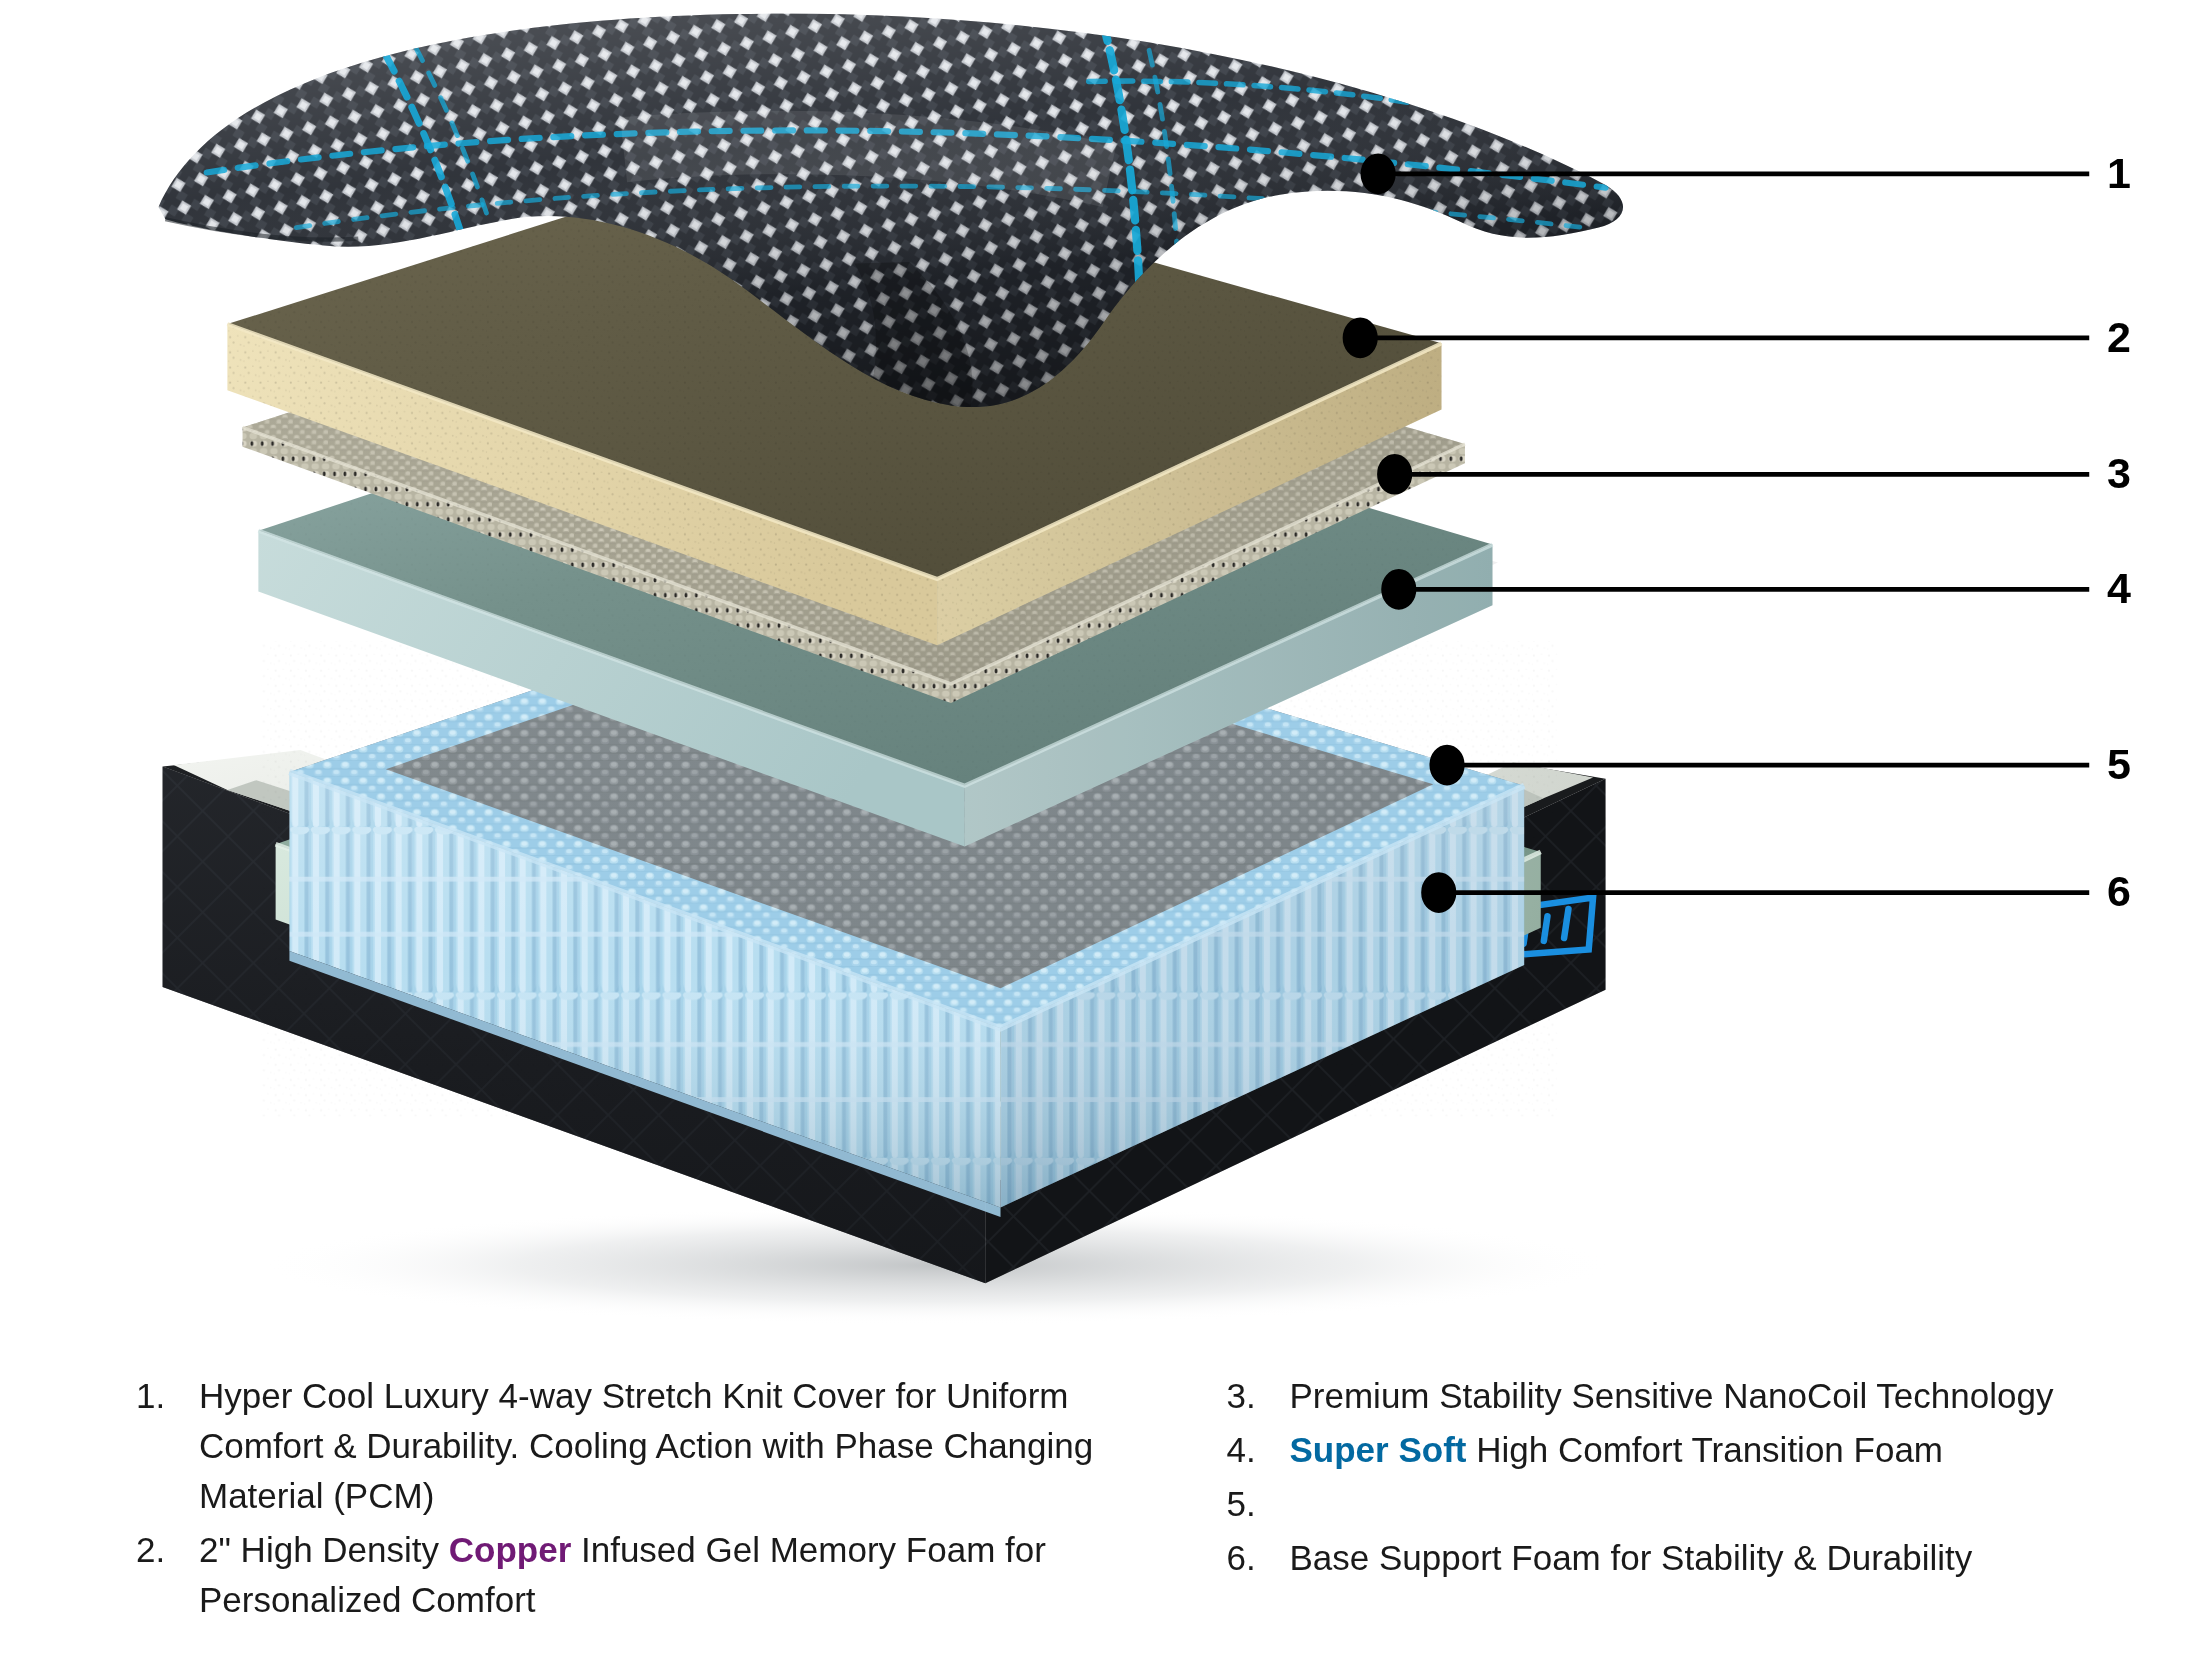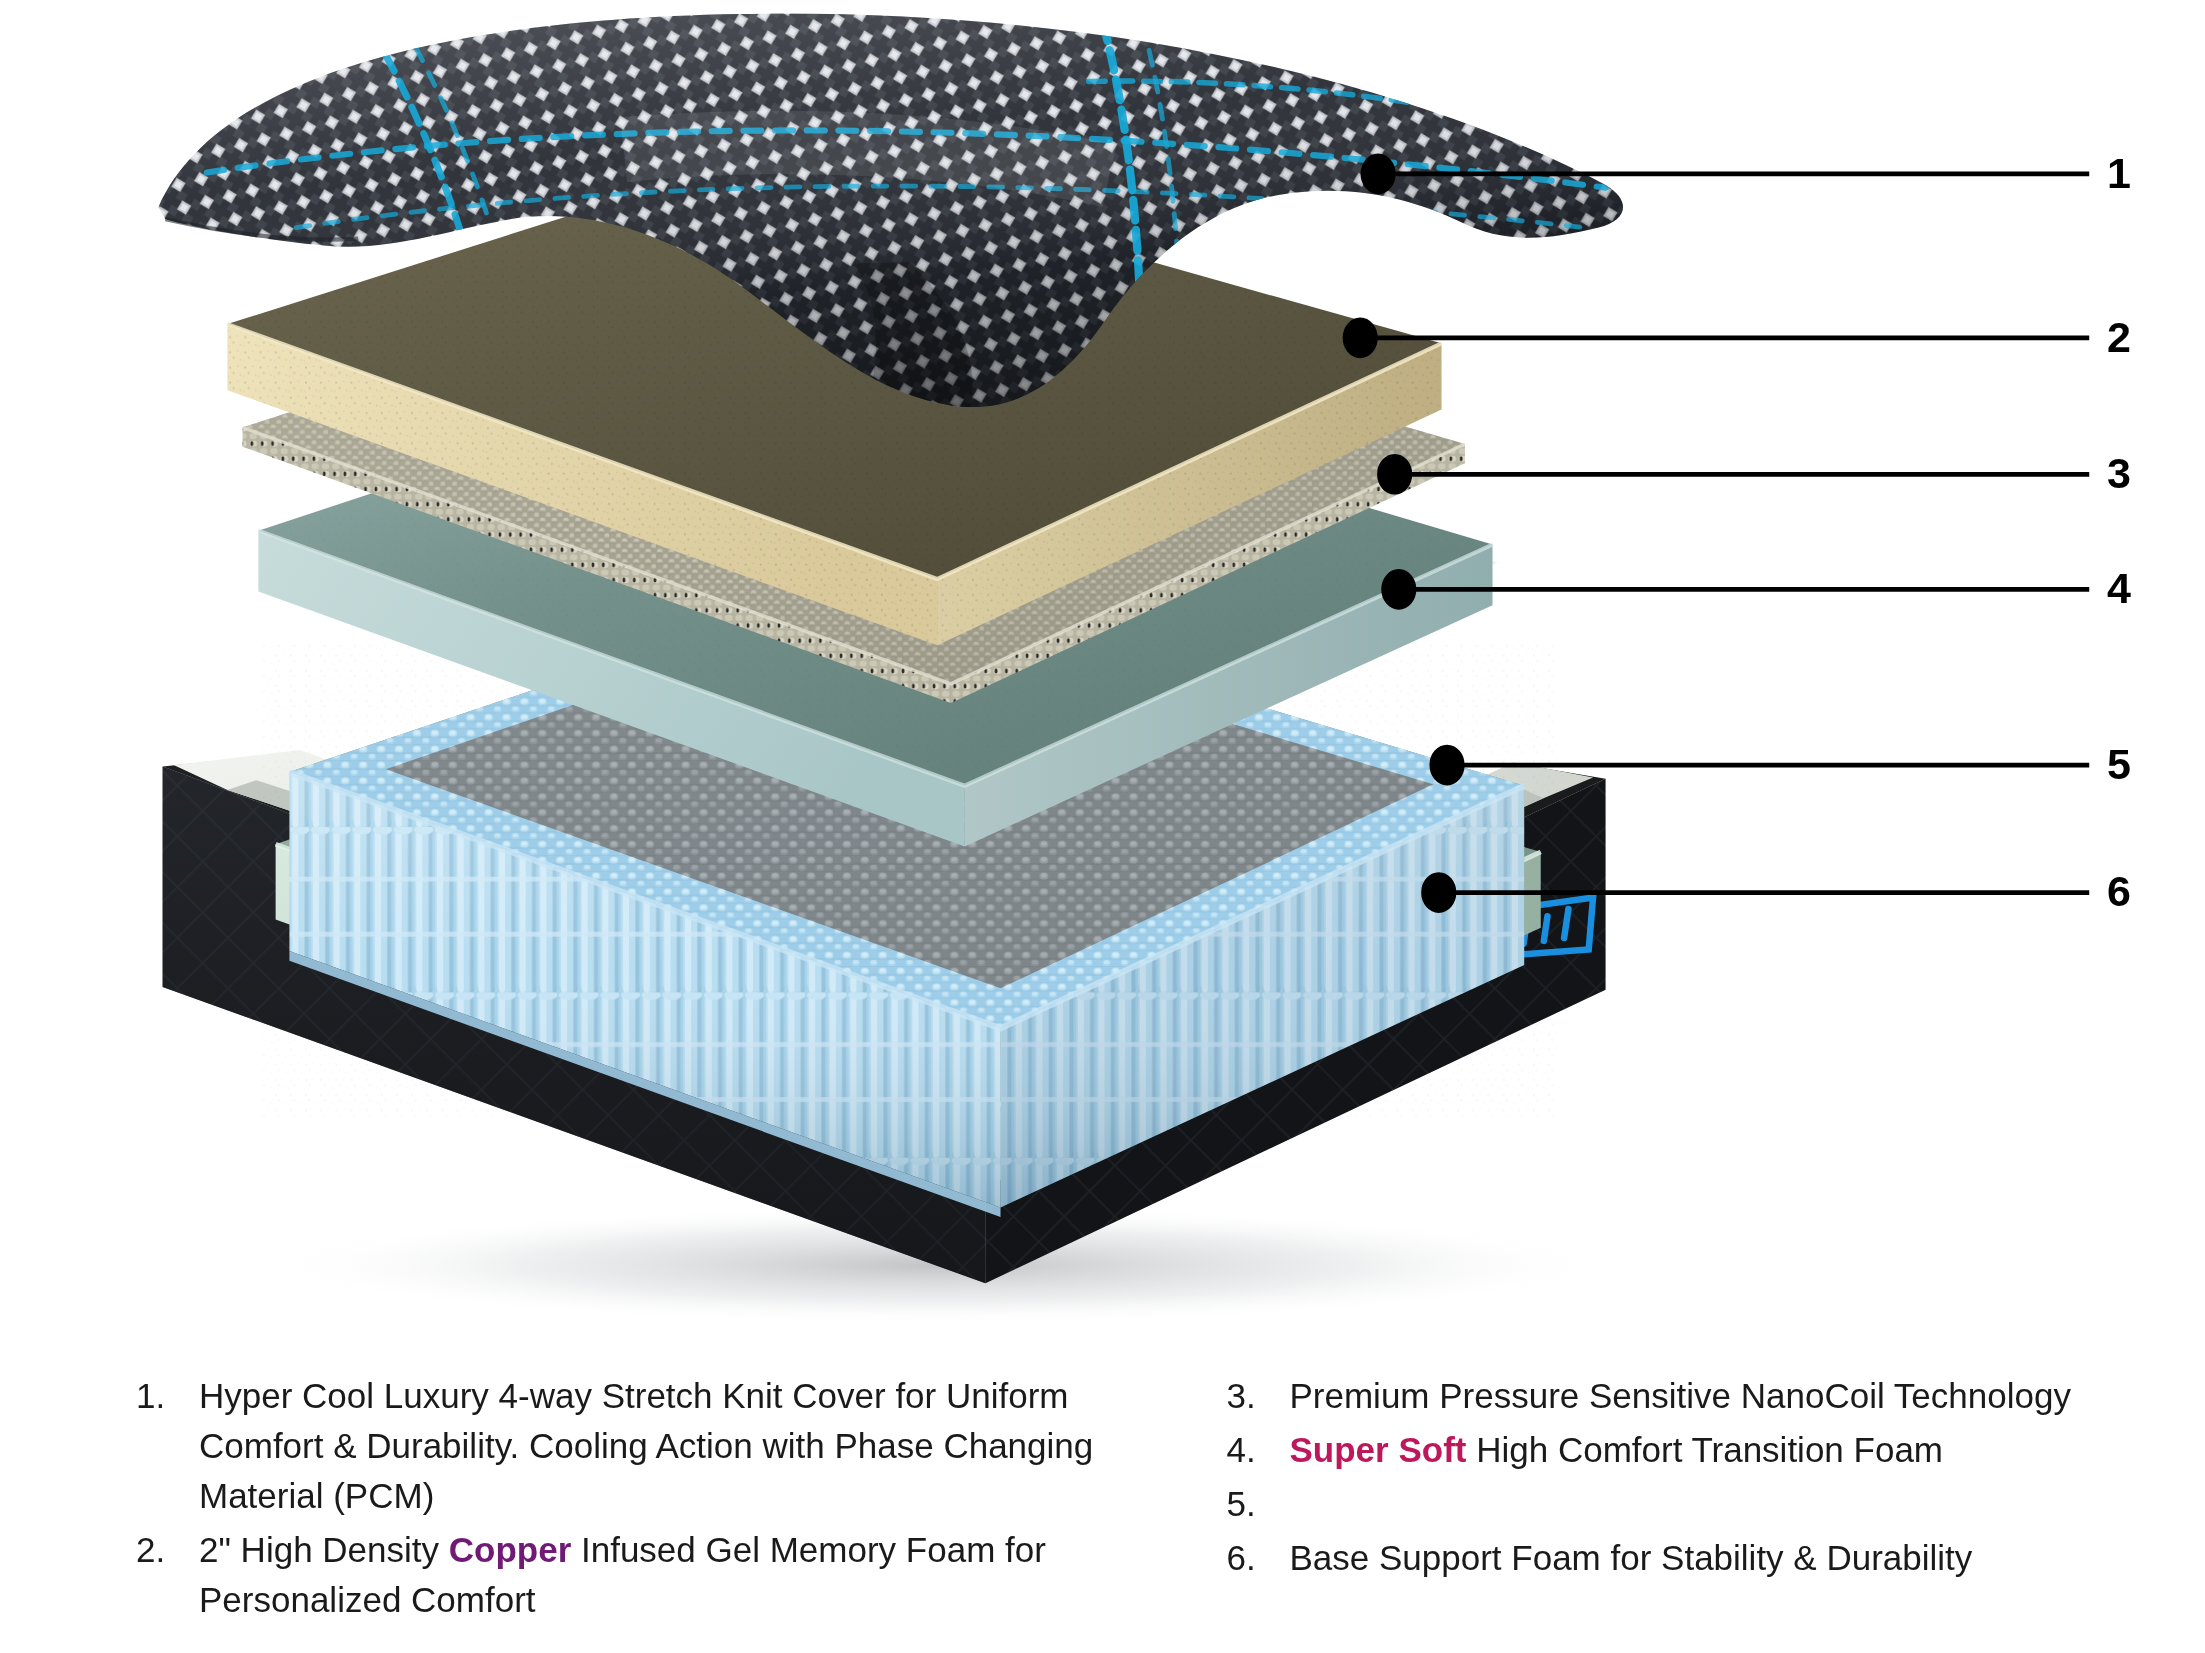--- a/index.html
+++ b/index.html
@@ -79,21 +79,21 @@
   .legend-text {
     flex: 1 1 auto;
     font-size: 35px;
     line-height: 50px;
     font-weight: 400;
     color: #1a1a1a;
     max-width: 1020px;
     margin-left: 26px;
   }
   .legend-text .hl-copper { color: #701a75; font-weight: 700; }
-  .legend-text .hl-bold   { font-weight: 700; color: #be185d; }
+  .legend-text .hl-bold   { font-weight: 700; color: #0369a1; }
 </style>
 </head>
 <body>
 
 <div id="diagram-stage">
 
   <svg id="diagram-svg" viewBox="0 0 3200 1960" xmlns="http://www.w3.org/2000/svg">
     <defs>
 
       <pattern id="knitWeave" width="34" height="34" patternUnits="userSpaceOnUse" patternTransform="rotate(-14)">
@@ -422,21 +422,21 @@
     </div>
     <div class="legend-item">
       <span class="legend-num">2.</span>
       <span class="legend-text"><span>2" High Density </span><span class="hl-copper">Copper</span><span> Infused Gel Memory Foam for Personalized Comfort</span></span>
     </div>
   </div>
 
   <div class="legend-col" id="legend-col-right">
     <div class="legend-item">
       <span class="legend-num">3.</span>
-      <span class="legend-text"><span>Premium Pressure Sensitive NanoCoil Technology</span></span>
+      <span class="legend-text"><span>Premium Stability Sensitive NanoCoil Technology</span></span>
     </div>
     <div class="legend-item">
       <span class="legend-num">4.</span>
       <span class="legend-text"><span class="hl-bold">Super Soft</span><span> High Comfort Transition Foam</span></span>
     </div>
     <div class="legend-item">
       <span class="legend-num">5.</span>
     </div>
     <div class="legend-item">
       <span class="legend-num">6.</span>

